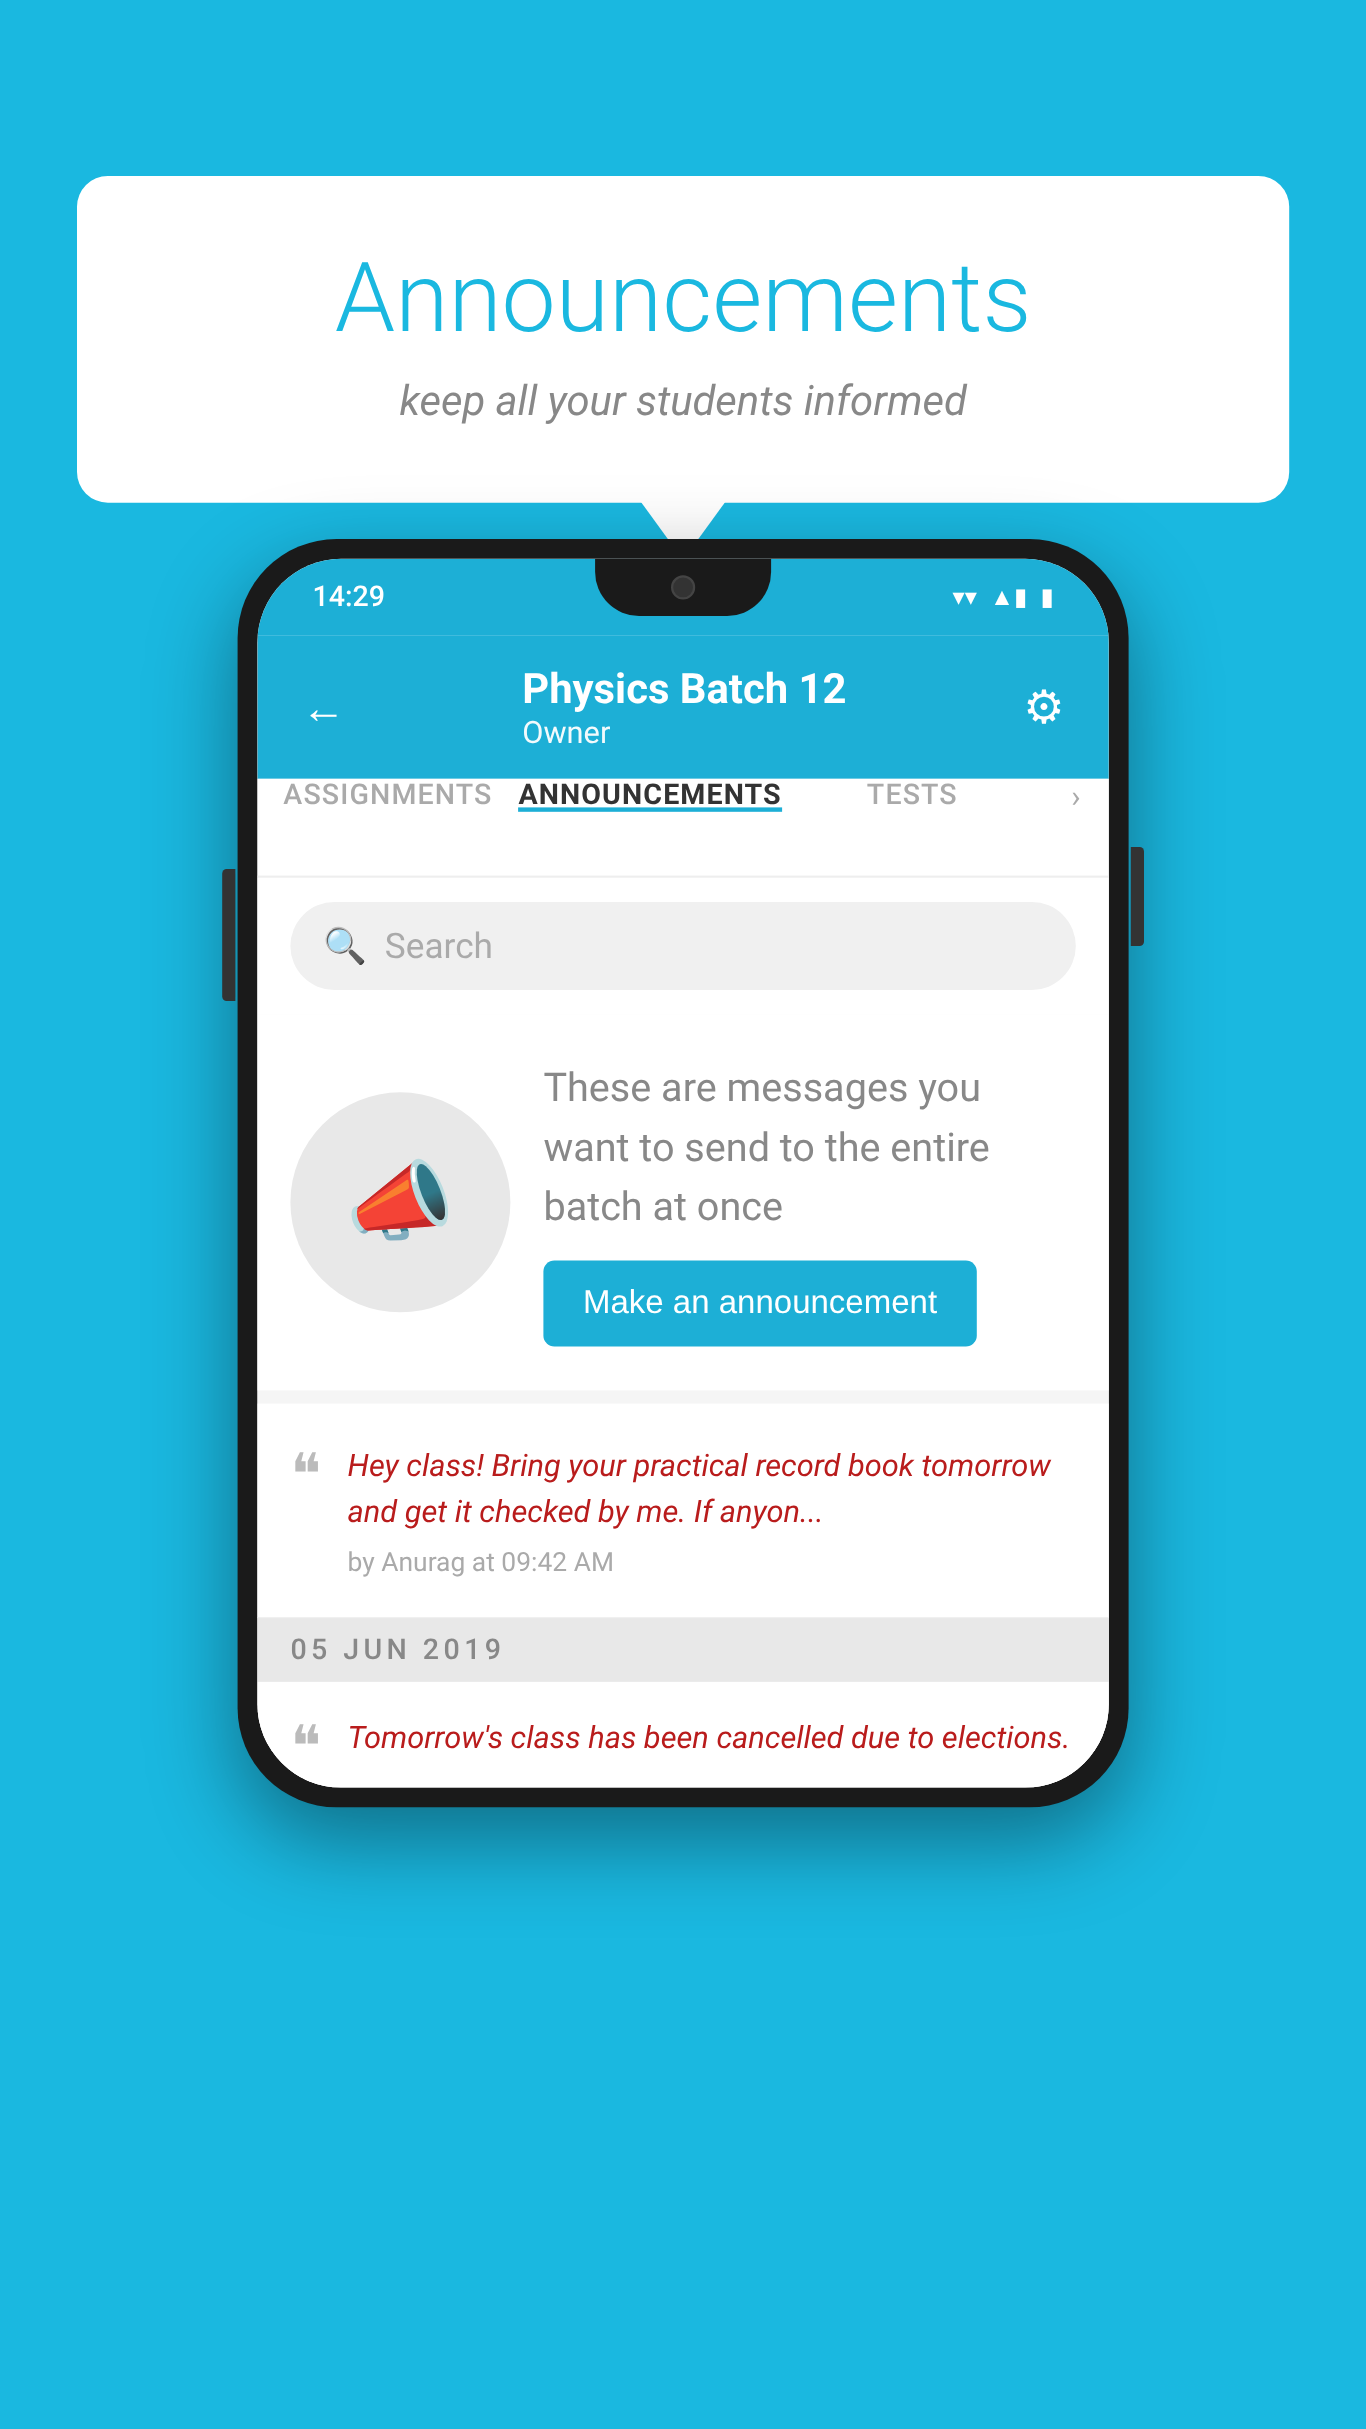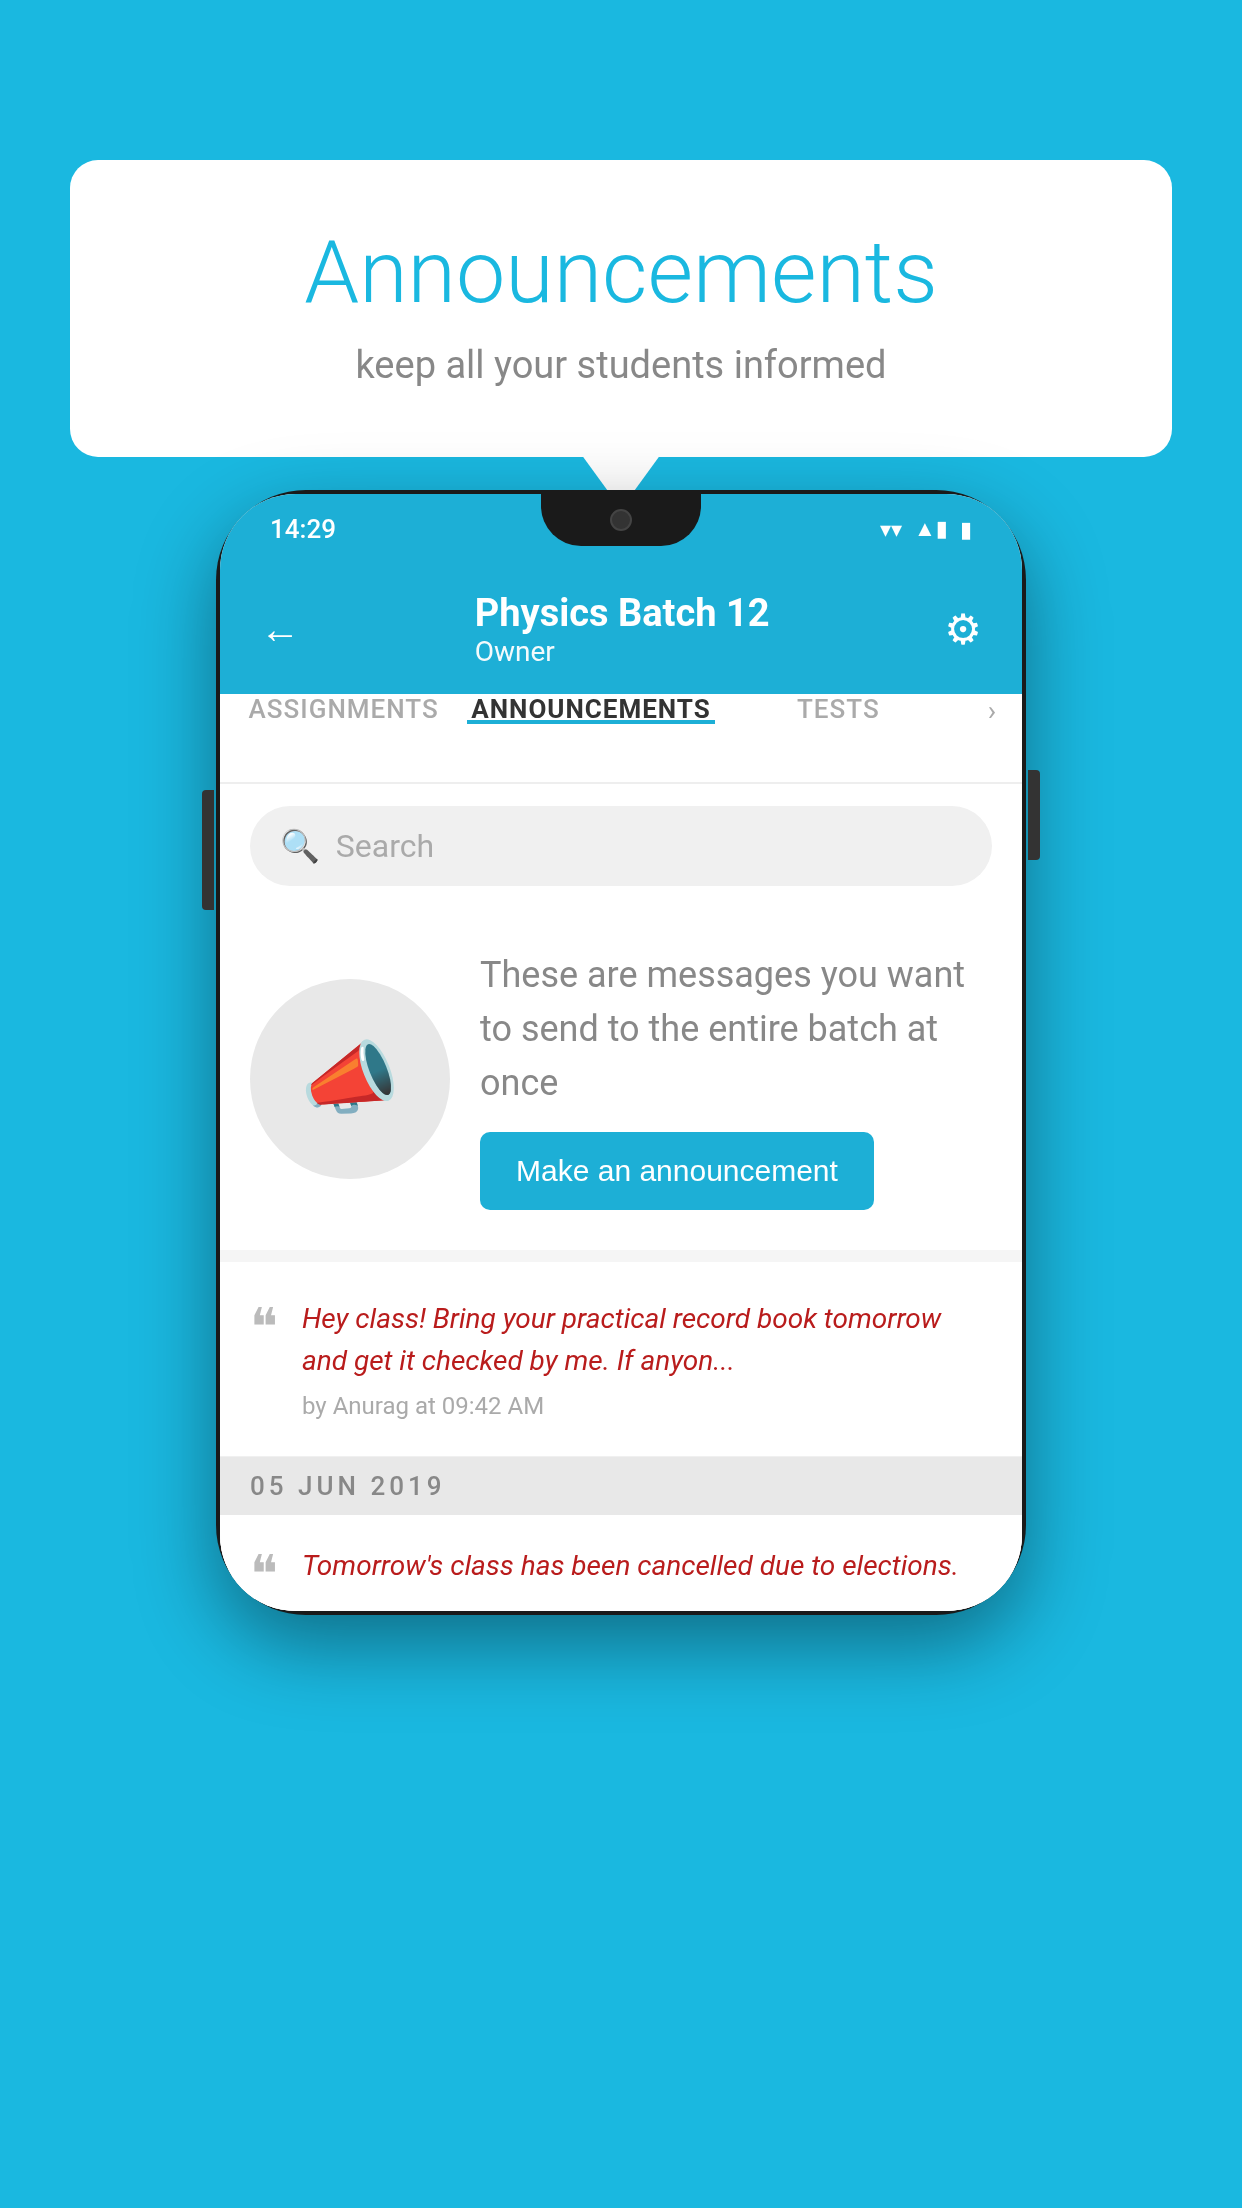--- a/index.html
+++ b/index.html
@@ -39,35 +39,36 @@
     .announcement-title {
       font-size: 88px;
       color: #1ab8e0;
       font-weight: 300;
       margin-bottom: 20px;
     }
     .announcement-subtitle {
       font-size: 38px;
       color: #888;
       font-weight: 400;
+      font-style: italic;
     }
 
     
     .phone-wrapper {
       position: absolute;
       top: 490px;
       left: 50%;
       transform: translateX(-50%);
       width: 810px;
     }
 
     .phone-outer {
       background: #1a1a1a;
       border-radius: 90px;
-      padding: 4px;
+      padding: 18px;
       position: relative;
       box-shadow: 0 30px 80px rgba(0,0,0,0.4);
     }
 
     
     .phone-outer::before {
       content: '';
       position: absolute;
       left: -14px;
       top: 300px;

